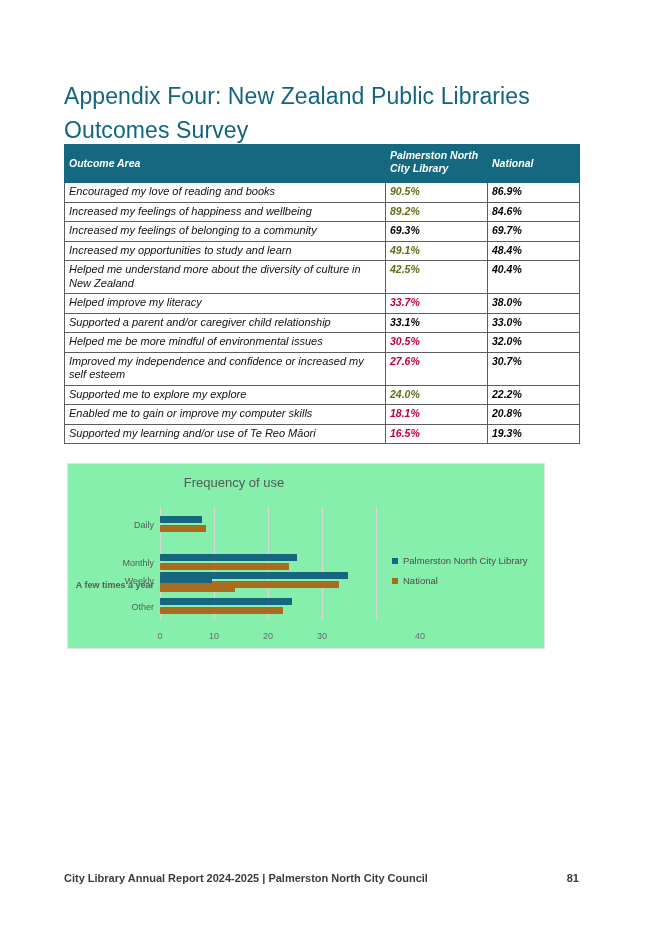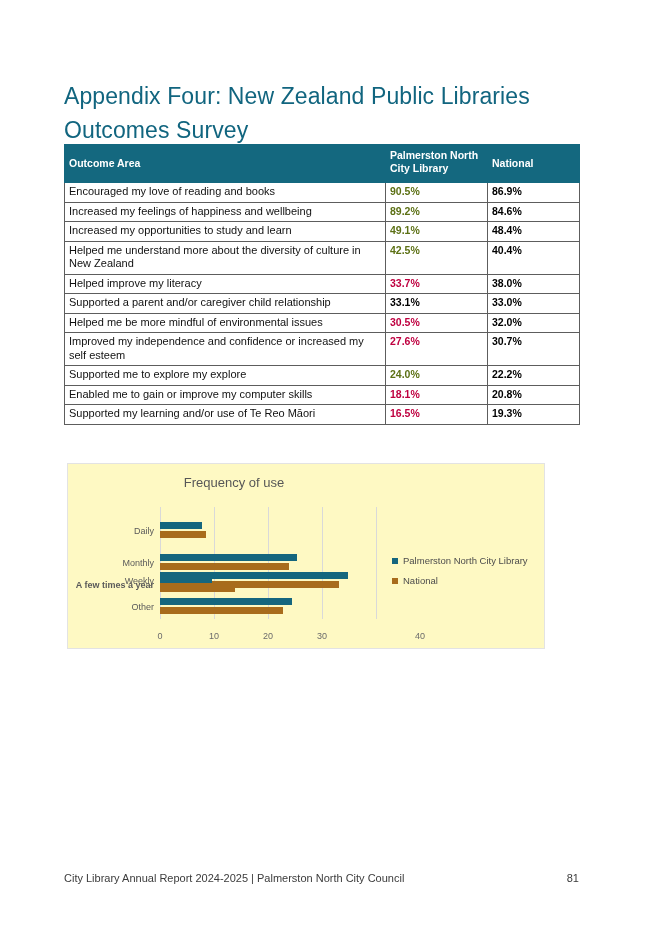--- a/index.html
+++ b/index.html
@@ -38,20 +38,21 @@
 
   
   .outcome-table {
     position: absolute;
     left: 64px;
     top: 144px;
     width: 515px;
     border-collapse: collapse;
     table-layout: fixed;
     font-size: 10.5px;
+    font-style: italic;
   }
   .outcome-table col.c-area    { width: 321px; }
   .outcome-table col.c-pn      { width: 102px; }
   .outcome-table col.c-nat     { width:  92px; }
 
   .outcome-table th,
   .outcome-table td {
     border: 1px solid #5d5d5d;
     padding: 2px 4px 3px 4px;
     vertical-align: top;
@@ -87,21 +88,21 @@
   .v-neutral { color: #000000; }
 
   
   .chart-card {
     position: absolute;
     left: 67px;
     top: 463px;
     width: 478px;
     height: 186px;
     border: 1px solid #e3e3e3;
-    background: #fef9c3;
+    background: #86efac;
     box-sizing: border-box;
   }
   .chart-title {
     position: absolute;
     left: 0;
     top: 11px;
     width: 100%;
     text-align: center;
     font-size: 13px;
     color: #575757;
@@ -191,20 +192,21 @@
   .footer {
     position: absolute;
     left: 64px;
     top: 872px;
     width: 515px;
     font-size: 11px;
     color: #3b3b3b;
     display: flex;
     justify-content: space-between;
     align-items: flex-end;
+    font-weight: bold;
   }
 </style>
 </head>
 <body>
 
 <div class="page">
 
   <h1 class="page-heading">Appendix Four: New Zealand Public Libraries Outcomes Survey</h1>
 
   <table class="outcome-table">
@@ -223,20 +225,25 @@
     <tbody id="table-body">
         <tr>
           <td class="label">Encouraged my love of reading and books</td>
           <td class="val v-up">90.5%</td>
           <td class="val v-neutral">86.9%</td>
         </tr>
         <tr>
           <td class="label">Increased my feelings of happiness and wellbeing</td>
           <td class="val v-up">89.2%</td>
           <td class="val v-neutral">84.6%</td>
+        </tr>
+        <tr>
+          <td class="label">Increased my feelings of belonging to a community</td>
+          <td class="val v-neutral">69.3%</td>
+          <td class="val v-neutral">69.7%</td>
         </tr>
         <tr>
           <td class="label">Increased my opportunities to study and learn</td>
           <td class="val v-up">49.1%</td>
           <td class="val v-neutral">48.4%</td>
         </tr>
         <tr>
           <td class="label">Helped me understand more about the diversity of culture in New Zealand</td>
           <td class="val v-up">42.5%</td>
           <td class="val v-neutral">40.4%</td>
@@ -287,21 +294,21 @@
         <div class="axis-base" style="left: 0px;"></div>
         <div class="tick-label" style="left: 0px;">0</div>
         <div class="gridline" style="left: 54px;"></div>
         <div class="tick-label" style="left: 54px;">10</div>
         <div class="gridline" style="left: 108px;"></div>
         <div class="tick-label" style="left: 108px;">20</div>
         <div class="gridline" style="left: 162px;"></div>
         <div class="tick-label" style="left: 162px;">30</div>
         <div class="gridline" style="left: 216px;"></div>
         <div class="tick-label" style="left: 216px; margin-left: 44px;">40</div>
-        <div class="cat-row" style="top: 13px; width: 216px;">
+        <div class="cat-row" style="top: 7px; width: 216px;">
           <div class="cat-label">Daily</div>
           <div class="bar pn" style="width: 41.58px; background: rgb(21, 102, 126);"></div>
           <div class="bar nat" style="width: 45.9px; background: rgb(168, 108, 28);"></div>
         </div>
         <div class="cat-row" style="top: 23px; width: 216px; margin-top: 40px;">
           <div class="cat-label">Weekly</div>
           <div class="bar pn" style="width: 187.92px; background: rgb(21, 102, 126);"></div>
           <div class="bar nat" style="width: 179.28px; background: rgb(168, 108, 28);"></div>
         </div>
         <div class="cat-row" style="top: 45px; width: 216px;">

